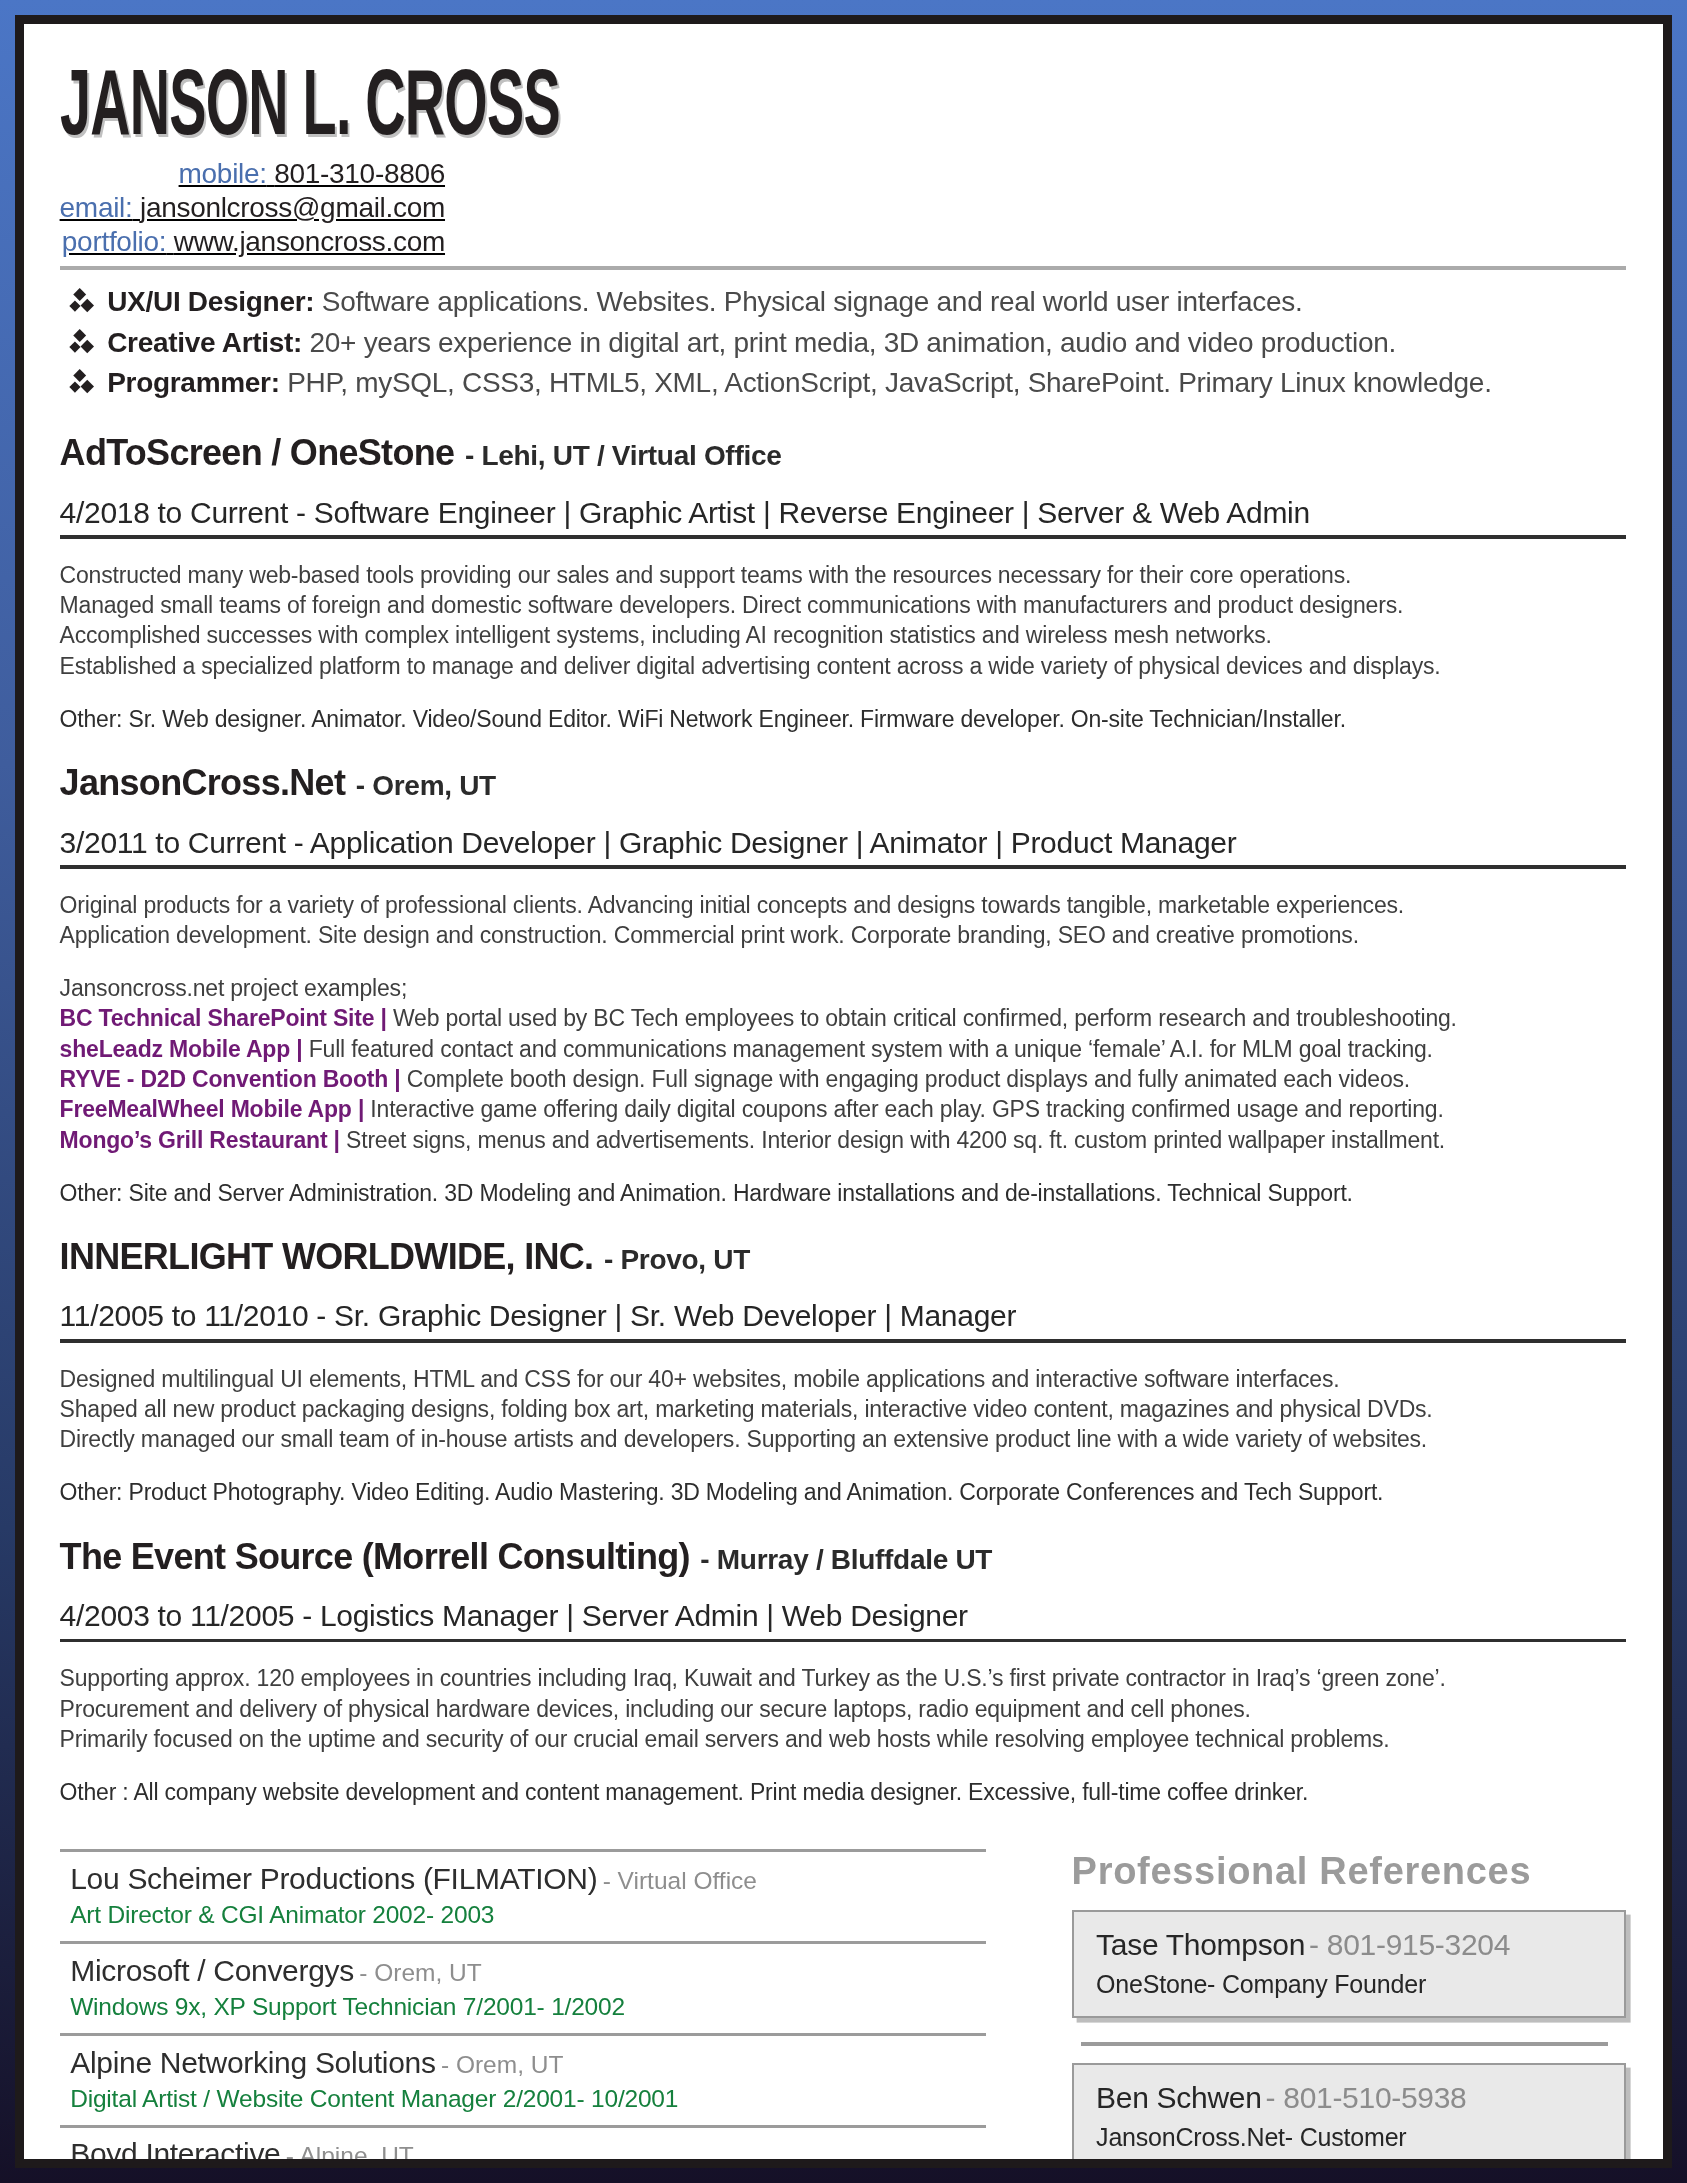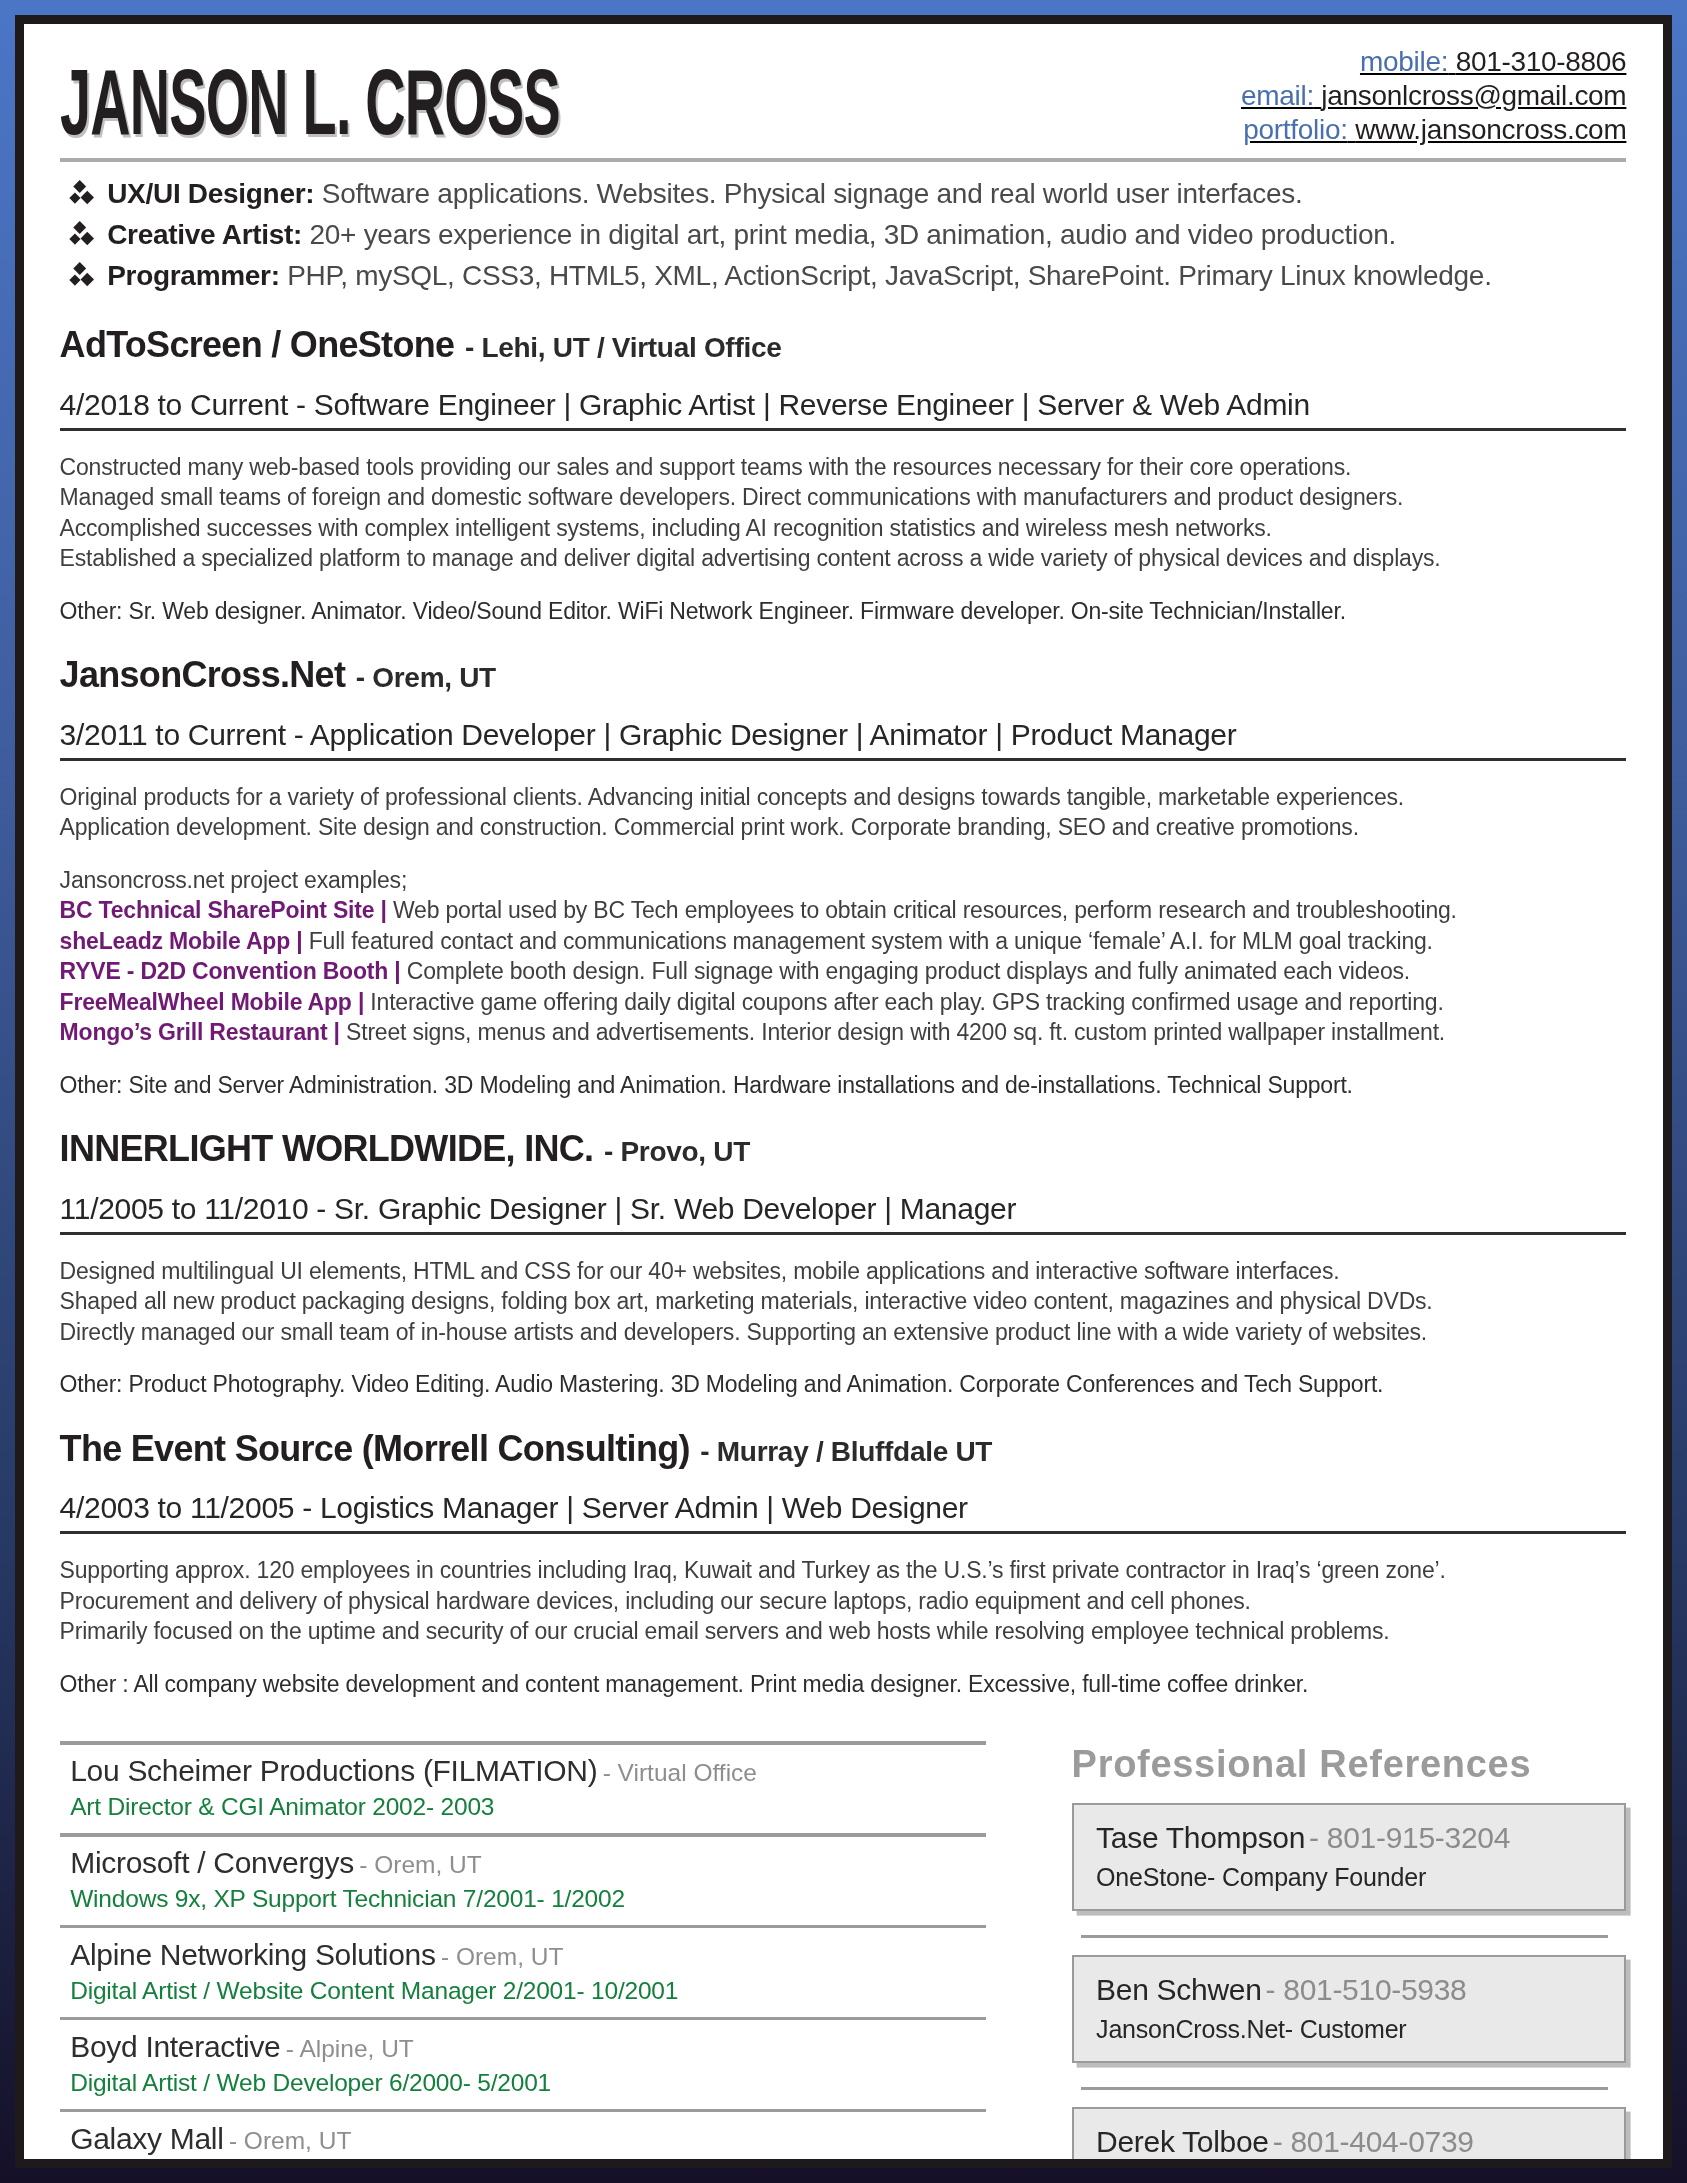--- a/index.html
+++ b/index.html
@@ -12,21 +12,21 @@
   }
   .black-frame {
     width: 100%; height: 100%;
     border: 9.3px solid #1e1a1b;
     background: #ffffff;
     overflow: hidden;
   }
   .content { padding: 16px 37px 0 36px; }
 
   
-  .header { display: flex; justify-content: space-between; align-items: flex-start; }
+  .header { display: flex; justify-content: space-between; align-items: flex-start; flex-direction: column; }
   .name {
     font-size: 93px; font-weight: bold; color: #231f20;
     line-height: 1.05; white-space: nowrap; letter-spacing: -1.3px;
     transform: scaleX(0.60); transform-origin: left top;
     text-shadow: 3.3px 3.3px 0 #c0c0c0;
     margin-top: 14.6px;
   }
   .contact { text-align: right; font-size: 28px; line-height: 1.22; margin-top: 5.3px; letter-spacing: -0.3px; text-decoration: underline; }
   .contact-label { color: #4a6fae; }
   .contact-value { color: #231f20; }
@@ -141,21 +141,21 @@
         <span class="job-company">JansonCross.Net</span><span class="job-location">- Orem, UT</span>
       </div>
       <div class="job-sub">3/2011 to Current - Application Developer | Graphic Designer | Animator | Product Manager</div>
       <div class="job-rule"></div>
       <div class="para">
         <div class="bodyline">Original products for a variety of professional clients. Advancing initial concepts and designs towards tangible, marketable experiences.</div>
         <div class="bodyline">Application development. Site design and construction. Commercial print work. Corporate branding, SEO and creative promotions.</div>
       </div>
       <div class="bodyline proj-intro">Jansoncross.net project examples;</div>
       <div>
-        <div class="bodyline"><span class="proj-name">BC Technical SharePoint Site |</span> <span>Web portal used by BC Tech employees to obtain critical resources, perform research and troubleshooting.</span></div>
+        <div class="bodyline"><span class="proj-name">BC Technical SharePoint Site |</span> <span>Web portal used by BC Tech employees to obtain critical confirmed, perform research and troubleshooting.</span></div>
         <div class="bodyline"><span class="proj-name">sheLeadz Mobile App |</span> <span>Full featured contact and communications management system with a unique ‘female’ A.I. for MLM goal tracking.</span></div>
         <div class="bodyline"><span class="proj-name">RYVE - D2D Convention Booth |</span> <span>Complete booth design. Full signage with engaging product displays and fully animated each videos.</span></div>
         <div class="bodyline"><span class="proj-name">FreeMealWheel Mobile App |</span> <span>Interactive game offering daily digital coupons after each play. GPS tracking confirmed usage and reporting.</span></div>
         <div class="bodyline"><span class="proj-name">Mongo’s Grill Restaurant |</span> <span>Street signs, menus and advertisements. Interior design with 4200 sq. ft. custom printed wallpaper installment.</span></div>
       </div>
       <div class="bodyline other-line">Other: Site and Server Administration. 3D Modeling and Animation. Hardware installations and de-installations. Technical Support.</div>
     </div>
 
     <div class="job">
       <div class="job-headline">

